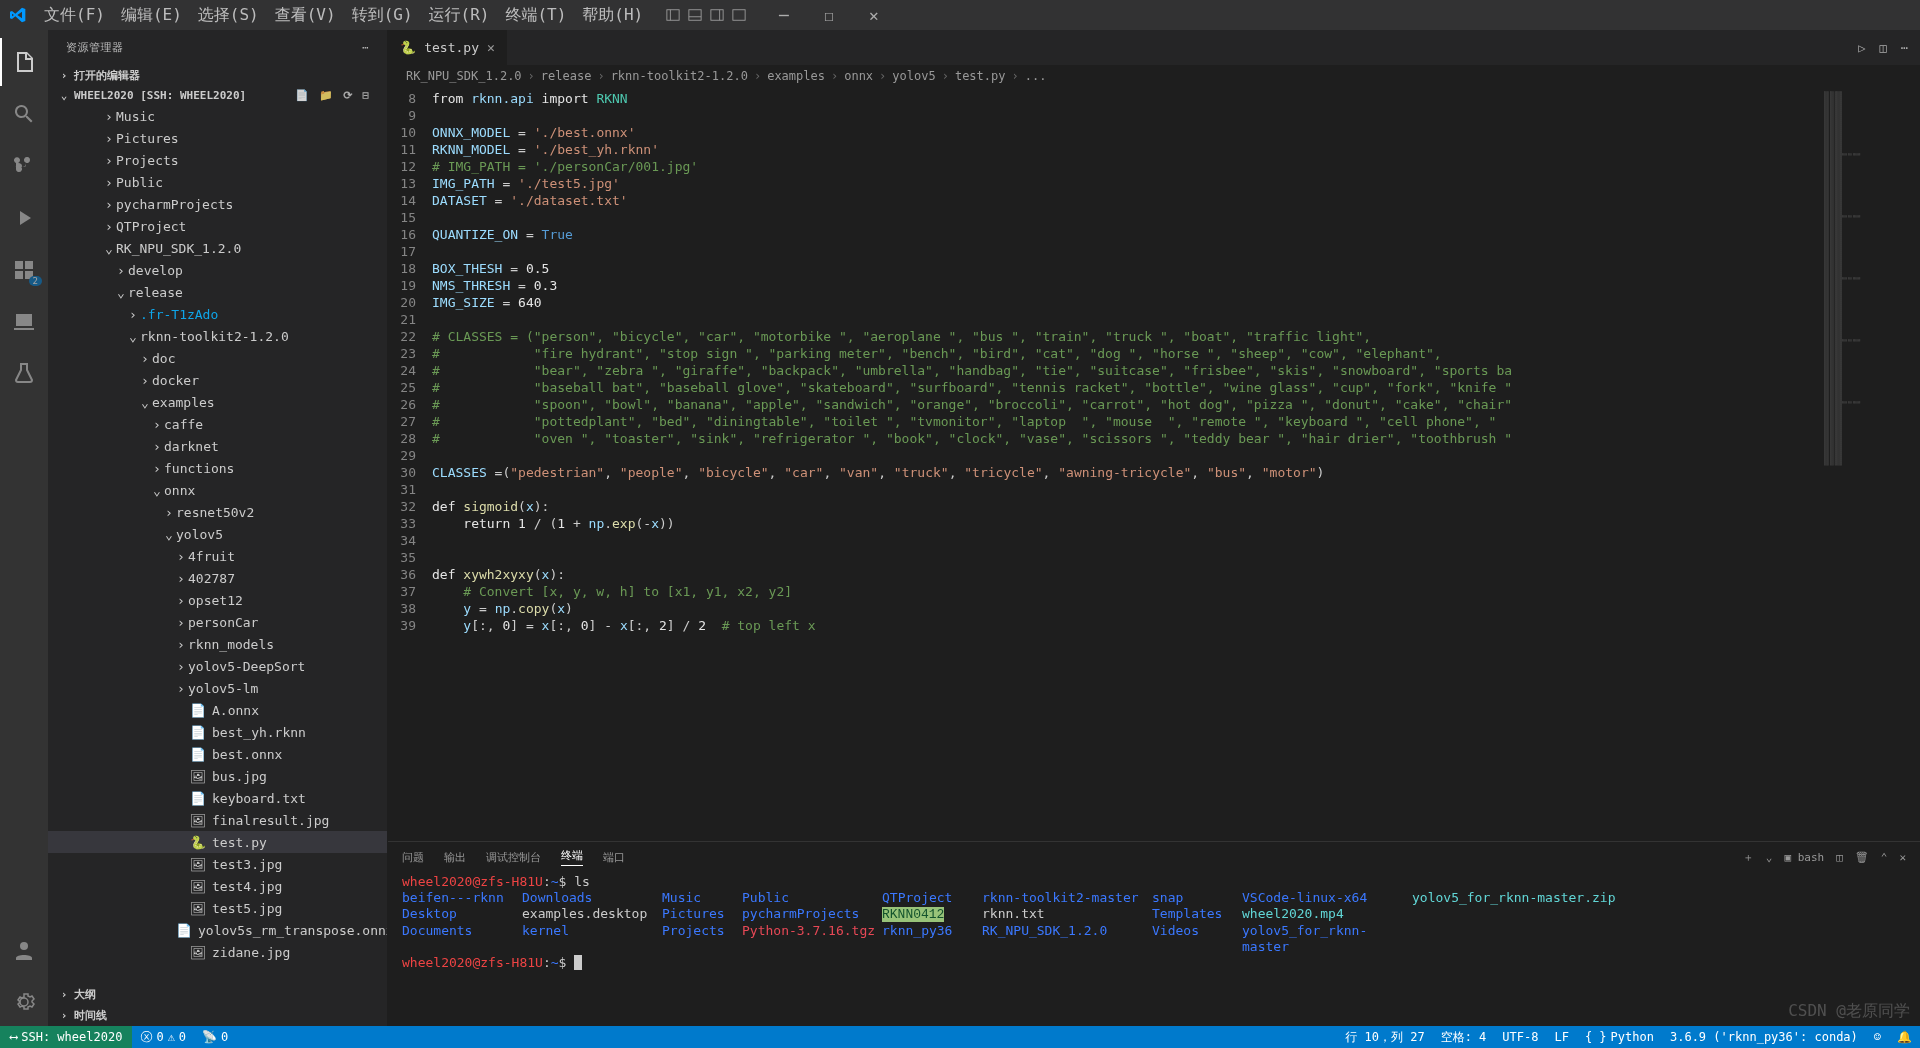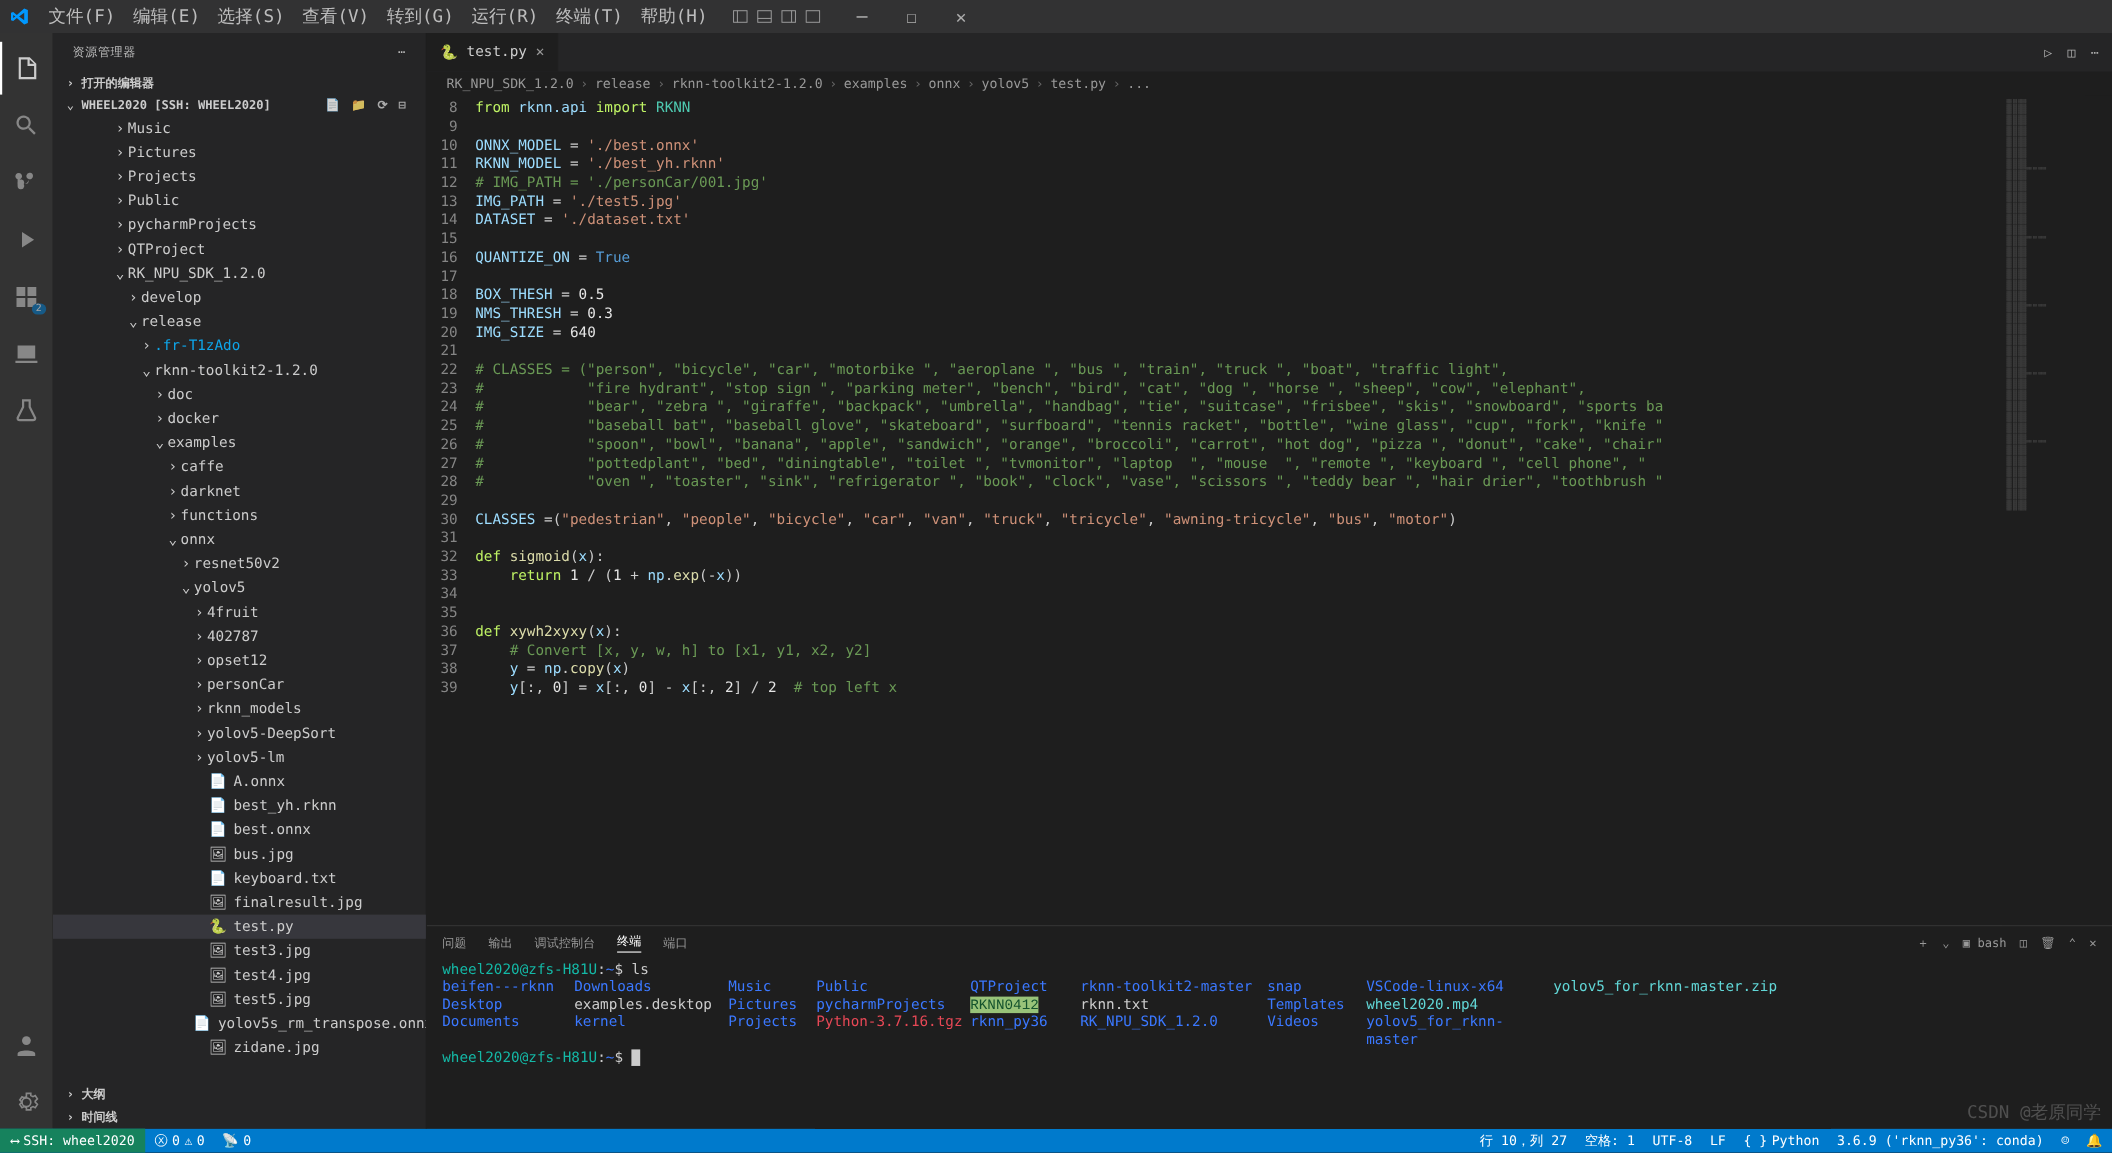--- a/index.html
+++ b/index.html
@@ -39,28 +39,28 @@
 .tab { background:#1e1e1e; padding:0 12px; display:flex; align-items:center; gap:8px; border-right:1px solid #252526; font-size:13px; }
 .tab .close { opacity:0.7; }
 .tab .ficon { color:#519aba; }
 .tabs-right { flex:1; display:flex; align-items:center; justify-content:flex-end; padding-right:12px; gap:14px; opacity:0.8; }
 .breadcrumb { height:22px; padding:0 18px; font-size:12px; color:#999; display:flex; align-items:center; gap:6px; }
 .breadcrumb span.sep { color:#666; }
 .code-area { flex:1; display:flex; min-height:0; }
 .gutter { width:44px; text-align:right; color:#858585; padding-right:16px; font-family:Consolas,monospace; font-size:13px; line-height:17px; padding-top:3px; }
 .lines { flex:1; font-family:Consolas,monospace; font-size:13px; line-height:17px; padding-top:3px; white-space:pre; overflow:hidden; }
 .minimap { width:100px; background:#1e1e1e; opacity:0.25; font-size:2px; line-height:2px; color:#888; padding:4px; overflow:hidden; white-space:pre; }
-.kw{color:#bef264;} .fn{color:#dcdcaa;} .str{color:#ce9178;} .cm{color:#6a9955;} .num{color:#e5e5e5;} .tp{color:#4ec9b0;} .bl{color:#569cd6;} .pn{color:#9cdcfe;}
+.kw{color:#e5e5e5;} .fn{color:#dcdcaa;} .str{color:#ce9178;} .cm{color:#6a9955;} .num{color:#e5e5e5;} .tp{color:#4ec9b0;} .bl{color:#569cd6;} .pn{color:#9cdcfe;}
 .panel { height:185px; border-top:1px solid #333; display:flex; flex-direction:column; }
 .panel-tabs { height:30px; display:flex; align-items:center; padding:0 14px; gap:20px; font-size:11px; color:#999; }
 .panel-tabs .ptab.active { color:#fff; border-bottom:1px solid #fff; padding-bottom:2px; }
 .panel-tabs .sp { flex:1; }
 .panel-tabs .controls { display:flex; gap:12px; align-items:center; }
 .term { flex:1; font-family:Consolas,monospace; font-size:13px; line-height:16px; padding:2px 14px; overflow:hidden; }
-.term .g{color:#14b8a6;} .term .b{color:#3b78ff;} .term .r{color:#e74856;} .term .c{color:#61d6d6;} .term .hl{background:#98c379;color:#14532d;font-family:Liberation Mono, monospace;}
+.term .g{color:#ef4444;} .term .b{color:#3b78ff;} .term .r{color:#e74856;} .term .c{color:#61d6d6;} .term .hl{background:#98c379;color:#14532d;font-family:Liberation Mono, monospace;}
 .term .cols { display:flex; }
 .term .col { width:120px; }
 .statusbar { height:22px; background:#007acc; display:flex; align-items:center; color:#fff; font-size:12px; }
 .statusbar .seg { padding:0 8px; display:flex; align-items:center; gap:4px; }
 .statusbar .remote { background:#16825d; height:100%; display:flex; align-items:center; padding:0 10px; }
 .statusbar .sp { flex:1; }
 .watermark { position:absolute; right:10px; bottom:26px; color:#aaa; font-size:16px; opacity:0.35; pointer-events:none; }
 svg { fill:currentColor; }
 </style>
 </head>
@@ -665,21 +665,21 @@
     </div>
   </div>
 </div>
 
 <div class="statusbar">
   <div class="remote seg">⟷ <span>SSH: wheel2020</span></div>
   <div class="seg">ⓧ <span>0</span> ⚠ <span>0</span></div>
   <div class="seg">📡 <span>0</span></div>
   <div class="sp"></div>
   <div class="seg">行 10，列 27</div>
-  <div class="seg">空格: 1</div>
+  <div class="seg">空格: 4</div>
   <div class="seg">UTF-8</div>
   <div class="seg">LF</div>
   <div class="seg">{ } <span>Python</span></div>
   <div class="seg">3.6.9 ('rknn_py36': conda)</div>
   <div class="seg">☺</div>
   <div class="seg">🔔</div>
 </div>
 
 <div class="watermark">CSDN @老原同学</div>
 

